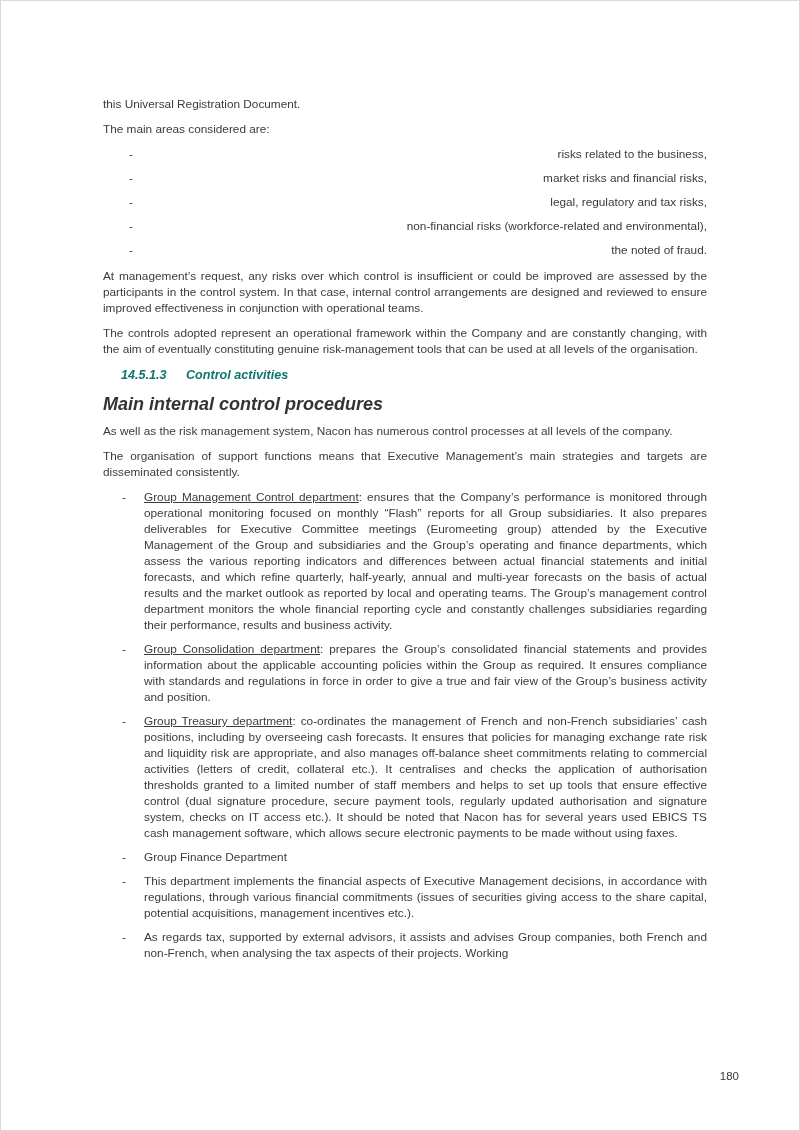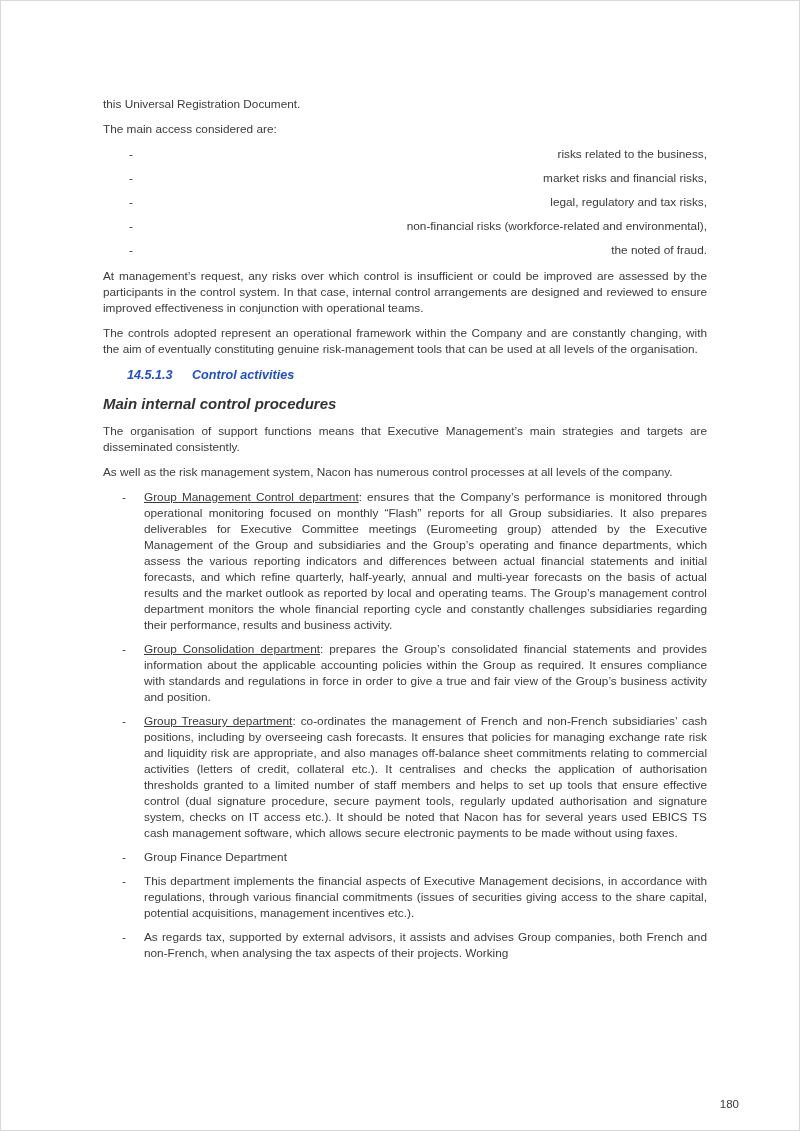--- a/index.html
+++ b/index.html
@@ -28,49 +28,49 @@
   .list { margin: 0 0 2px 0; }
   .list .item { display: flex; margin-bottom: 8px; }
   .list .dash { flex: 0 0 22px; }
   .list .txt { flex: 1; text-align: justify; }
   .list-areas { padding-left: 26px; margin-bottom: 10px; }
   .list-areas .txt { text-align: right; }
   .list-depts { padding-left: 19px; }
   .lead { text-decoration: underline; }
   .heading {
     display: flex;
-    color: #1d4ed8;
+    color: #0f766e;
     font-weight: bold;
     font-style: italic;
     font-size: 12.6px;
-    margin: 10px 0 13px 24px;
+    margin: 10px 0 13px 18px;
   }
   .hnum { flex: 0 0 65px; }
   .subheading {
     font-weight: bold;
     font-style: italic;
     color: #333333;
-    font-size: 15px;
+    font-size: 18px;
     margin: 0 0 11px 0;
   }
   .page-number {
     position: absolute;
-    right: 60px; bottom: 20px;
+    right: 60px; bottom: 48px;
     font-size: 11.5px;
     color: #3b3b3b;
   }
 </style>
 </head>
 <body>
 
 <div class="page">
   <div class="content">
 
     <p>this Universal Registration Document.</p>
-    <p>The main access considered are:</p>
+    <p>The main areas considered are:</p>
 
     <div class="list list-areas">
       <div class="item">
         <span class="dash">-</span>
         <span class="txt">risks related to the business,</span>
       </div>
       <div class="item">
         <span class="dash">-</span>
         <span class="txt">market risks and financial risks,</span>
       </div>
@@ -91,22 +91,22 @@
     <p>At management’s request, any risks over which control is insufficient or could be improved are assessed by the participants in the control system. In that case, internal control arrangements are designed and reviewed to ensure improved effectiveness in conjunction with operational teams.</p>
     <p>The controls adopted represent an operational framework within the Company and are constantly changing, with the aim of eventually constituting genuine risk-management tools that can be used at all levels of the organisation.</p>
 
     <div class="heading">
       <span class="hnum">14.5.1.3</span>
       <span class="htitle">Control activities</span>
     </div>
 
     <div class="subheading">Main internal control procedures</div>
 
+    <p>As well as the risk management system, Nacon has numerous control processes at all levels of the company.</p>
     <p>The organisation of support functions means that Executive Management’s main strategies and targets are disseminated consistently.</p>
-    <p>As well as the risk management system, Nacon has numerous control processes at all levels of the company.</p>
 
     <div class="list list-depts">
       <div class="item">
         <span class="dash">-</span>
         <span class="txt"><span class="lead">Group Management Control department</span><span>: ensures that the Company’s performance is monitored through operational monitoring focused on monthly “Flash” reports for all Group subsidiaries. It also prepares deliverables for Executive Committee meetings (Euromeeting group) attended by the Executive Management of the Group and subsidiaries and the Group’s operating and finance departments, which assess the various reporting indicators and differences between actual financial statements and initial forecasts, and which refine quarterly, half-yearly, annual and multi-year forecasts on the basis of actual results and the market outlook as reported by local and operating teams. The Group’s management control department monitors the whole financial reporting cycle and constantly challenges subsidiaries regarding their performance, results and business activity.</span></span>
       </div>
       <div class="item">
         <span class="dash">-</span>
         <span class="txt"><span class="lead">Group Consolidation department</span><span>: prepares the Group’s consolidated financial statements and provides information about the applicable accounting policies within the Group as required. It ensures compliance with standards and regulations in force in order to give a true and fair view of the Group’s business activity and position.</span></span>
       </div>

